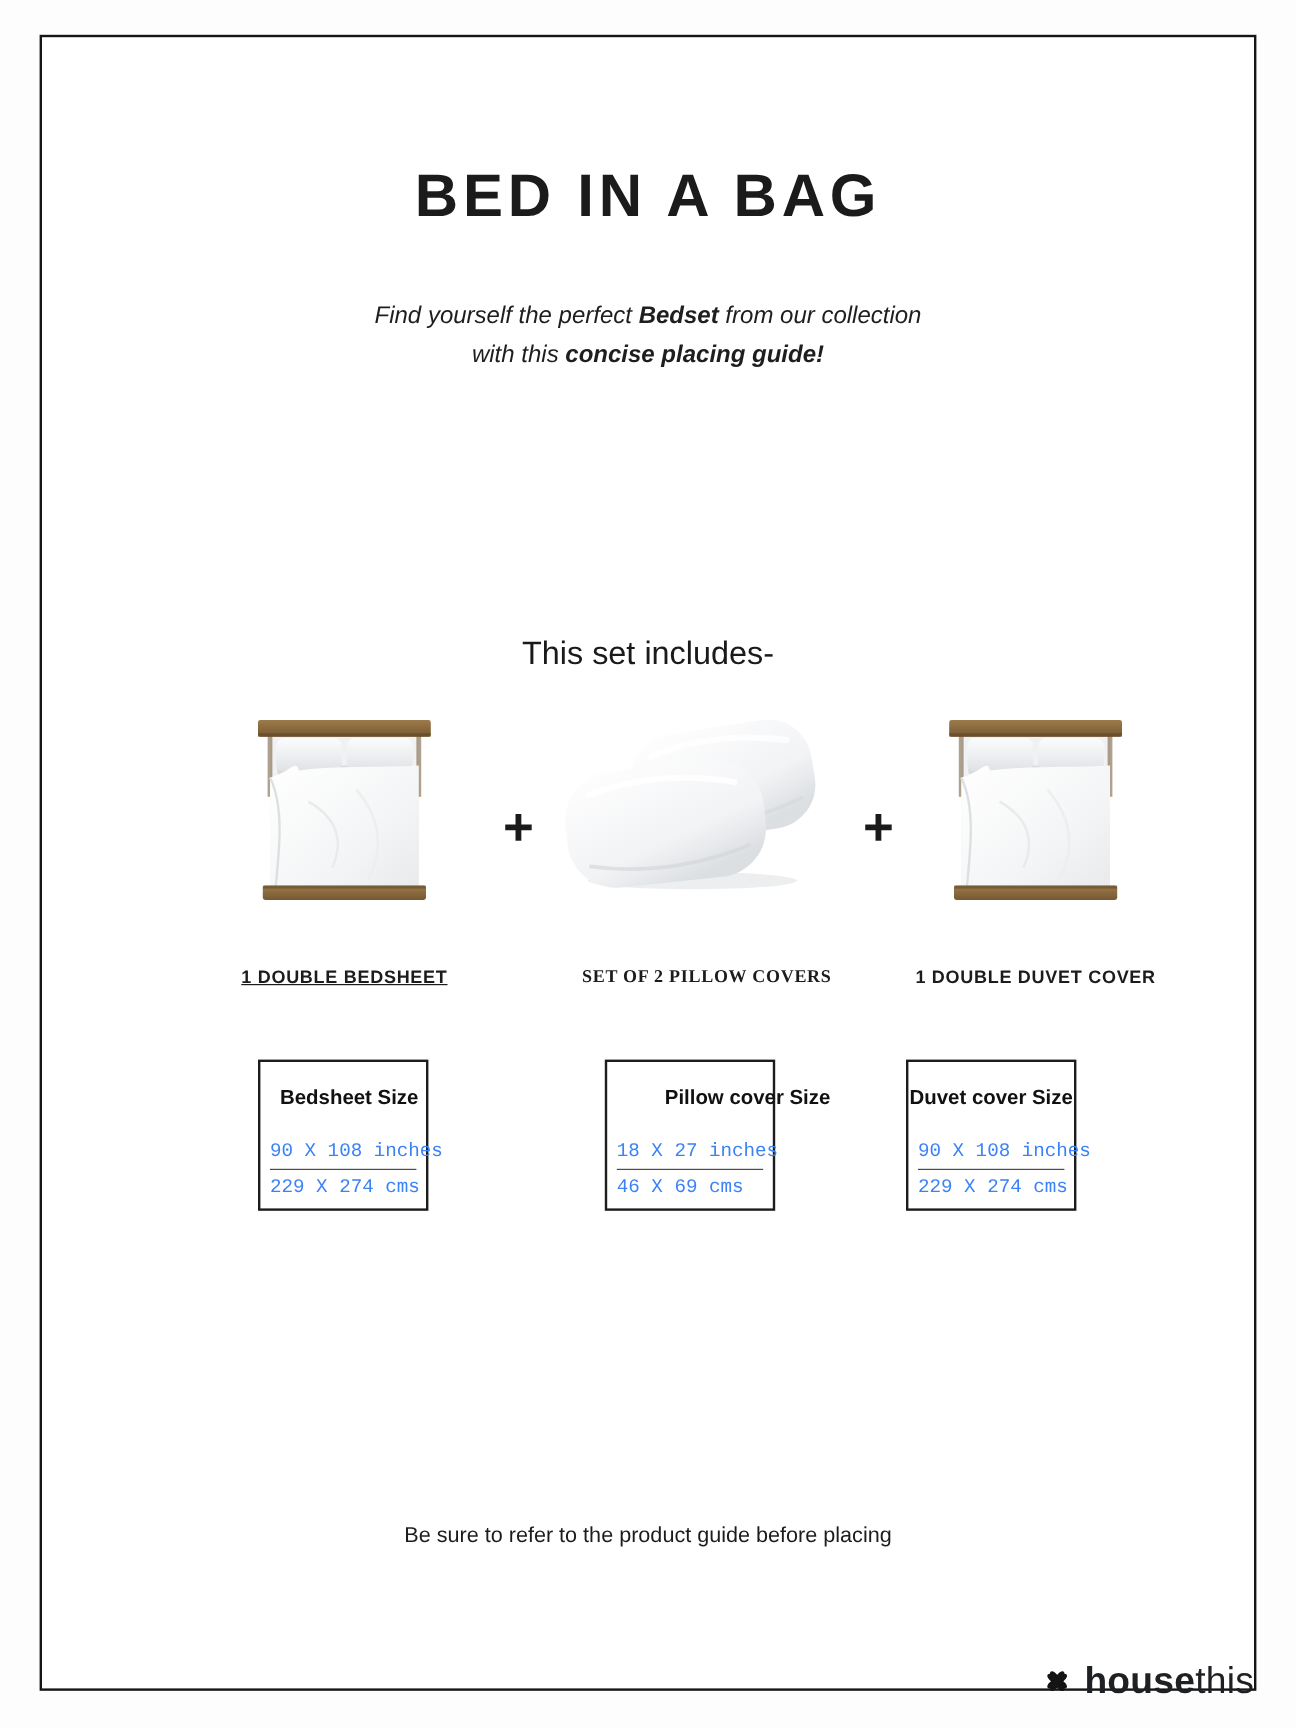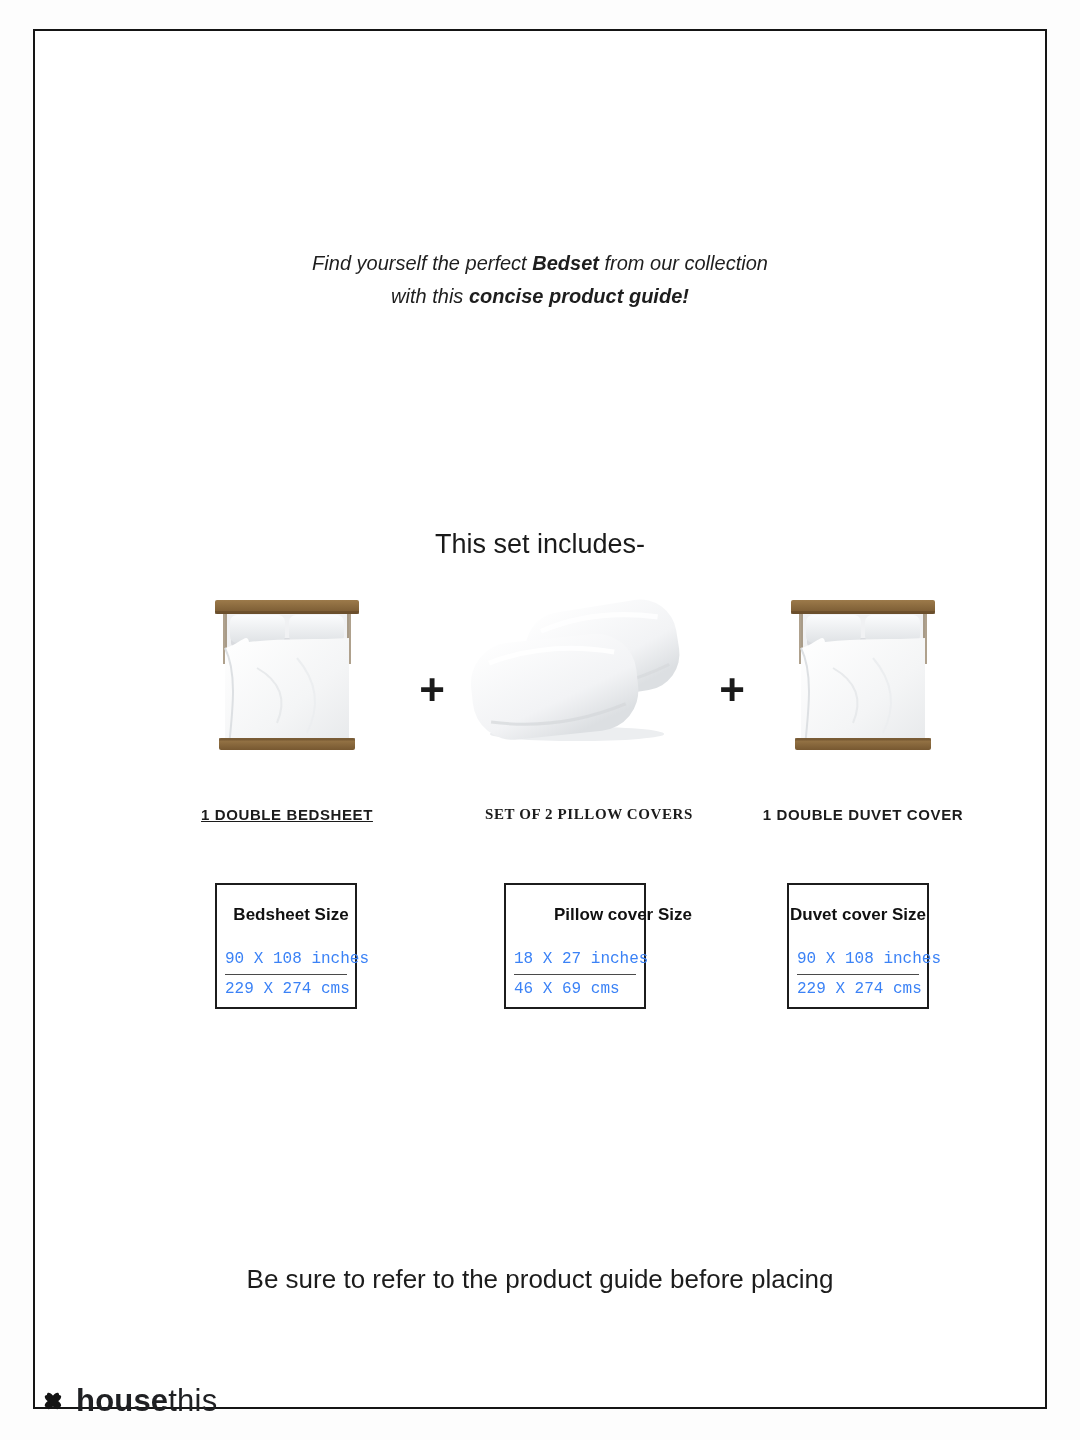--- a/index.html
+++ b/index.html
@@ -76,21 +76,21 @@
   .size-box {
     position: absolute;
     top: 852px;
     width: 142px;
     height: 126px;
     border: 2px solid #1c1c1c;
     background: #ffffff;
   }
   .box-1 { left: 180px; padding-left: 10px; }
   .box-2 { left: 469px; padding-left: 48px; }
-  .box-3 { left: 752px; }
+  .box-3 { left: 720px; }
   .size-box .box-title {
     margin-top: 20px;
     text-align: center;
     font-size: 17px;
     font-weight: bold;
     color: #111111;
     white-space: nowrap;
   }
   .size-box .dims {
     position: absolute;
@@ -105,30 +105,30 @@
   }
   .size-box .dims .inches {
     padding-bottom: 6px;
     border-bottom: 1.5px solid #4a4a4a;
   }
   .size-box .dims .cms { padding-top: 5px; }
   .footer-note {
     position: absolute;
     top: 1231px; left: 0; width: 100%;
     text-align: center;
-    font-size: 26px;
+    font-size: 18px;
     line-height: 35px;
     color: #1c1c1c;
   }
   .brand {
     position: absolute;
     top: 1352px; left: 0; width: 100%;
     display: flex;
     align-items: center;
-    justify-content: flex-start;
+    justify-content: flex-end;
     gap: 5px;
   }
   .brand .logo-icon { width: 36px; height: 36px; }
   .brand .brand-text {
     font-size: 31px;
     color: #1f2023;
     letter-spacing: 0.2px;
   }
   .brand .brand-text .bold-part { font-weight: bold; }
   .brand .brand-text .light-part { font-weight: normal; }
@@ -204,24 +204,25 @@
       <g transform="rotate(315 50 50)">
           <path d="M50 60 C33 44 39 16 50 26 C61 16 67 44 50 60 Z"></path>
         </g>
       <circle cx="50" cy="50" r="11"></circle>
     </g>
   </symbol>
 </svg>
 
 <div class="frame">
 
+  <div class="page-title">BED IN A BAG</div>
 
   <div class="subtitle">
     <span>Find yourself the perfect </span><b>Bedset</b><span> from our collection</span><br>
-    <span>with this </span><b>concise product guide!</b>
+    <span>with this </span><b>concise placing guide!</b>
   </div>
 
   <div class="includes-heading">This set includes-</div>
 
   <div class="product-img img-bed1">
     <svg width="160" height="162" viewBox="0 0 160 160">
         <use href="#sym-bed"></use>
       </svg>
   </div>
 

